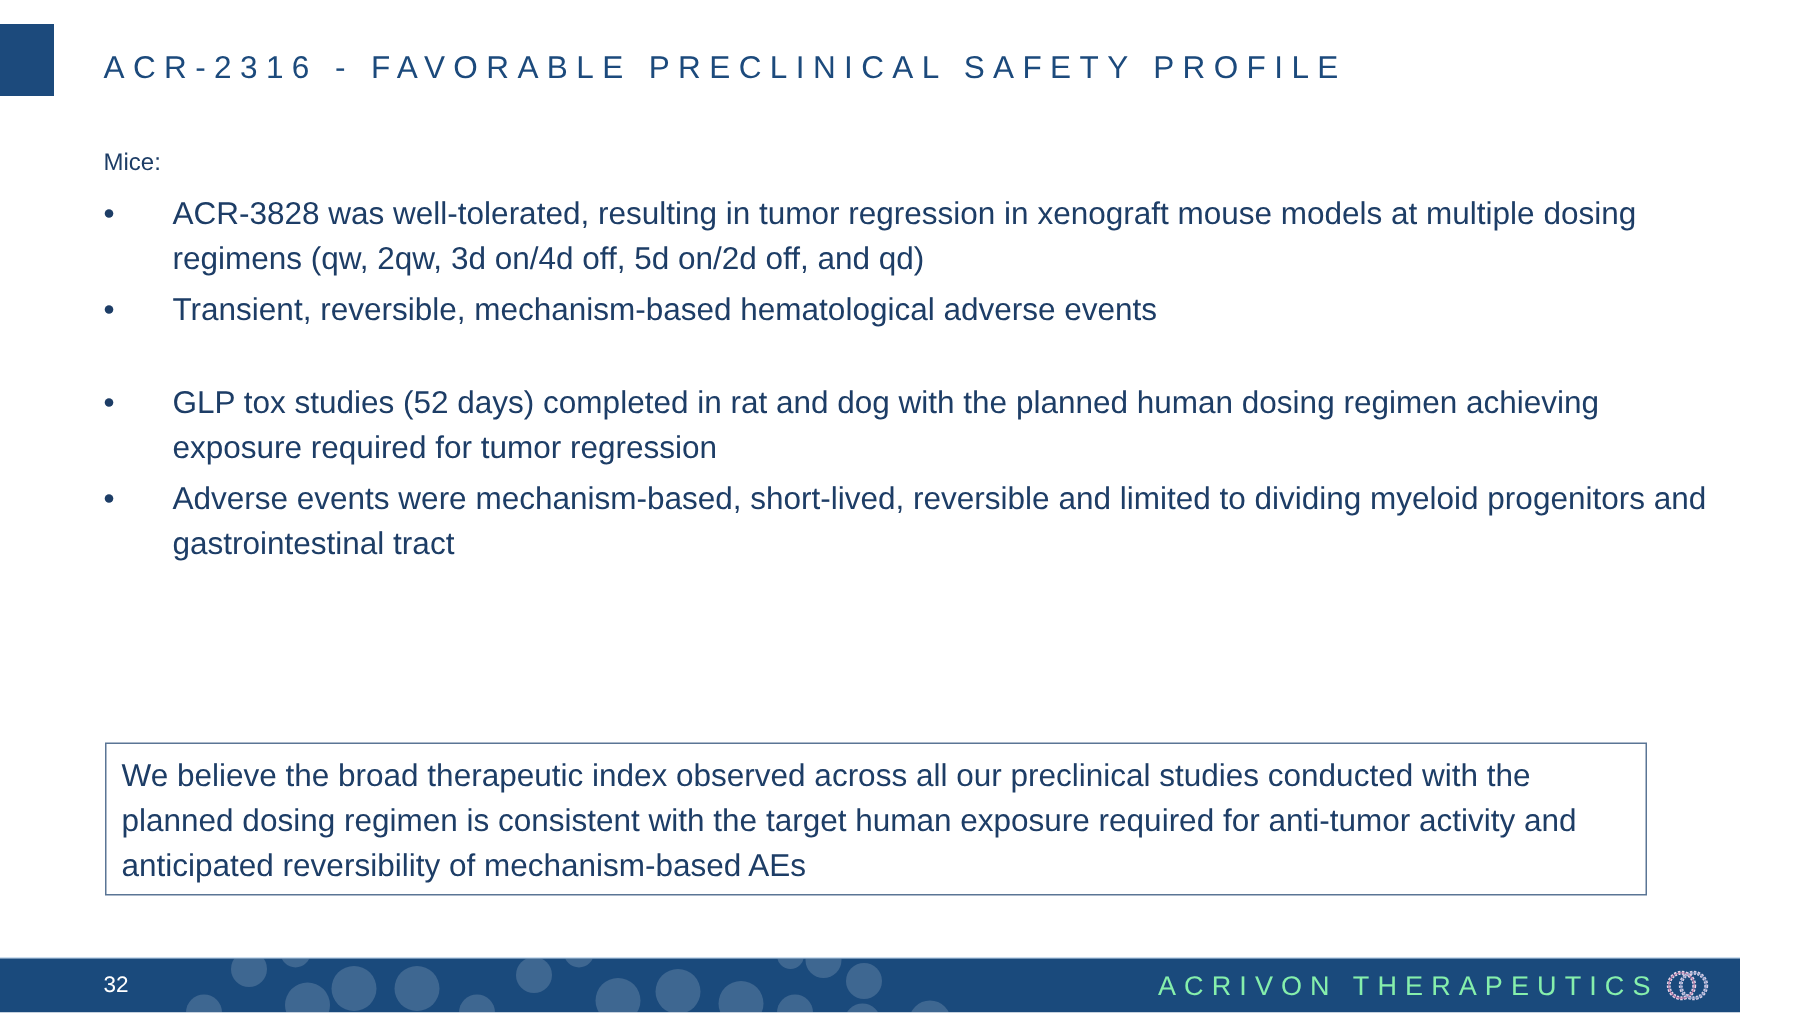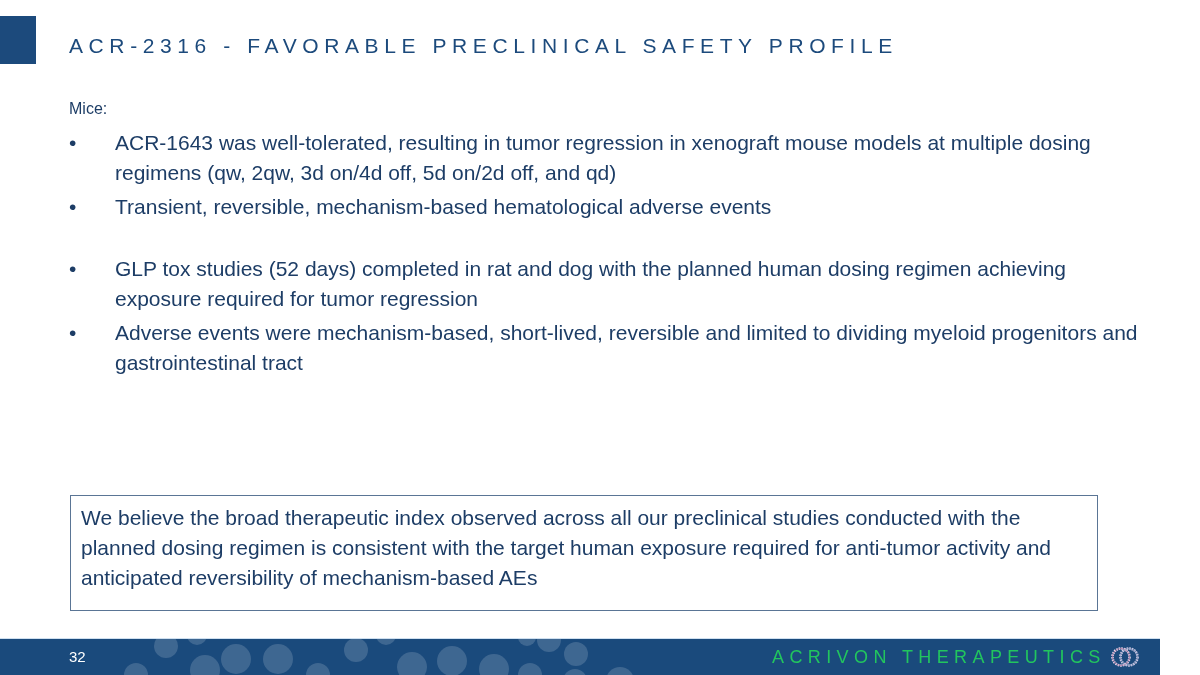--- a/index.html
+++ b/index.html
@@ -26,56 +26,56 @@
       position: relative; padding-left: 46px;
       font-size: 21px; line-height: 30px; color: #1d3d66;
       margin-top: 4px;
     }
     .bullet-dot {
       position: absolute; left: 0; top: 0; width: 20px; text-align: left;
     }
     .section-gap { height: 28px; }
 
     .callout {
-      position: absolute; left: 70px; top: 495px; width: 1028px; height: 116px;
+      position: absolute; left: 70px; top: 495px; width: 1028px; height: 102px;
       border: 1.5px solid #5a7595;
       padding: 7px 10px 0 10px;
       font-size: 21px; line-height: 30px; color: #1d3d66;
     }
 
     .footer {
       position: absolute; left: 0; top: 638px; width: 1160px; height: 37px;
       background: #1a4a7c; overflow: hidden;
       border-top: 1px solid #cfe0f0;
     }
     .footer svg.dots { position: absolute; left: 0; top: 0; }
     .page-number {
       position: absolute; left: 69px; top: 8px;
       font-size: 15px; color: #ffffff; line-height: 20px;
     }
     .brand-name {
       position: absolute; left: 772px; top: 7px;
-      font-size: 18px; letter-spacing: 5.4px; color: #22c55e; line-height: 22px;
+      font-size: 18px; letter-spacing: 5.4px; color: #86efac; line-height: 22px;
       white-space: nowrap;
     }
     .brand-logo { position: absolute; left: 1109px; top: 6px; width: 32px; height: 24px; }
   </style>
 </head>
 <body>
 
 <div class="title-accent"></div>
 <h1 class="slide-title">ACR-2316 - FAVORABLE PRECLINICAL SAFETY PROFILE</h1>
 
 <div class="content">
   <div class="section">
     <div class="section-heading">Mice:</div>
     <ul class="bullet-list">
       <li class="bullet-item">
         <span class="bullet-dot">•</span>
-        <span>ACR-1643 was well-tolerated, resulting in tumor regression in xenograft mouse models at multiple dosing regimens (qw, 2qw, 3d on/4d off, 5d on/2d off, and qd)</span>
+        <span>ACR-3828 was well-tolerated, resulting in tumor regression in xenograft mouse models at multiple dosing regimens (qw, 2qw, 3d on/4d off, 5d on/2d off, and qd)</span>
       </li>
       <li class="bullet-item">
         <span class="bullet-dot">•</span>
         <span>Transient, reversible, mechanism-based hematological adverse events</span>
       </li>
     </ul>
   </div>
 
   <div class="section-gap"></div>
 

